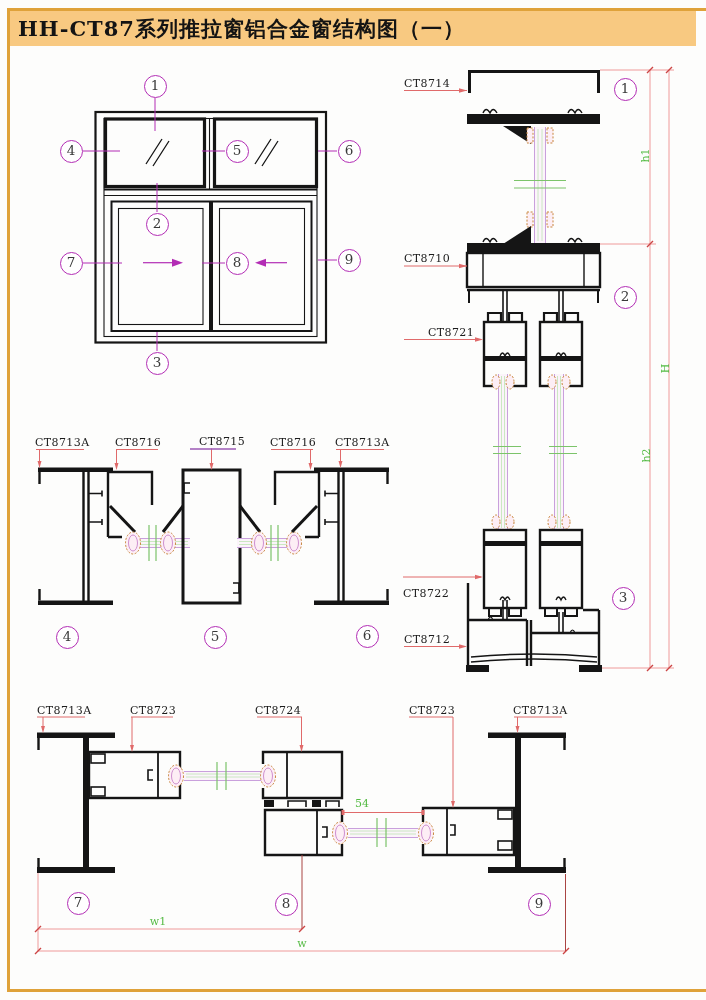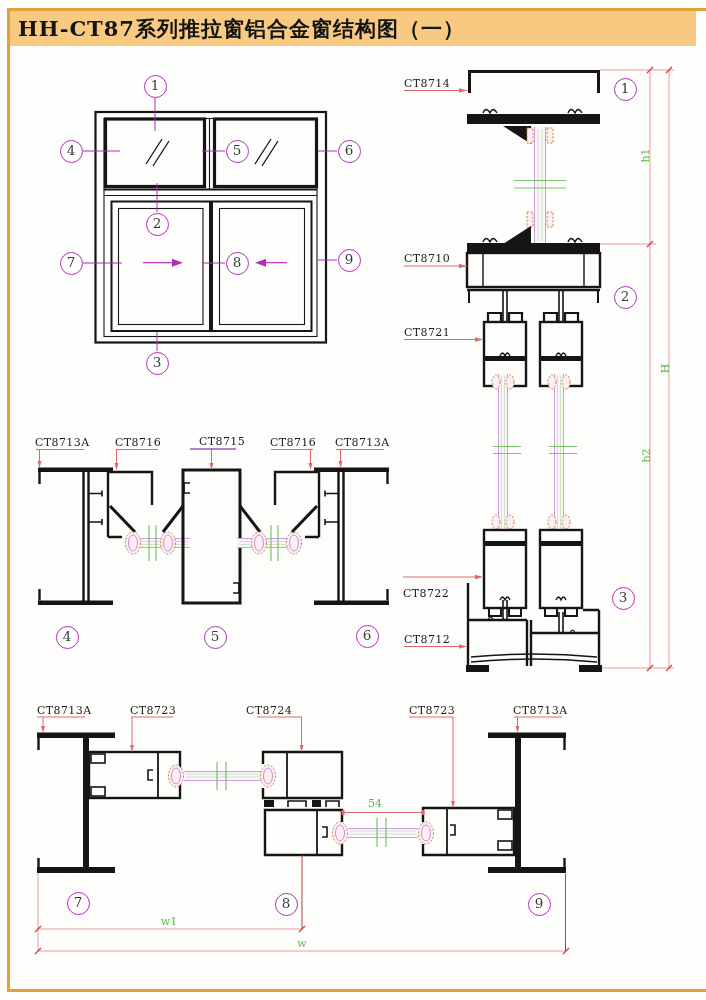--- a/index.html
+++ b/index.html
@@ -318,41 +318,41 @@
         <rect class="rdf" x="421.5" y="810" width="3" height="5"></rect>
         <path class="dl" stroke-width="1" d="M38,873 V951 M38,929 H302 M38,951 H566"></path>
         <path class="dk" stroke-width="1" d="M302,855 V929 M565.5,874 V951"></path>
         <path class="dt" stroke-width="1.4" d="M35,932 L41,926 M299,932 L305,926 M35,954 L41,948 M563,954 L569,948"></path>
       </g>
     </g>
   </svg>
 
   <div class="plabel" style="left:404px;top:77px">CT8714</div>
   <div class="plabel" style="left:404px;top:252px">CT8710</div>
-  <div class="plabel" style="left:404px;top:326px">CT8721</div>
+  <div class="plabel" style="left:428px;top:326px">CT8721</div>
   <div class="plabel" style="left:403px;top:587px">CT8722</div>
   <div class="plabel" style="left:404px;top:633px">CT8712</div>
 
   <div class="plabel" style="left:35px;top:436px">CT8713A</div>
   <div class="plabel" style="left:115px;top:436px">CT8716</div>
   <div class="plabel" style="left:199px;top:435px">CT8715</div>
   <div class="plabel" style="left:270px;top:436px">CT8716</div>
   <div class="plabel" style="left:335px;top:436px">CT8713A</div>
 
   <div class="plabel" style="left:37px;top:704px">CT8713A</div>
   <div class="plabel" style="left:130px;top:704px">CT8723</div>
-  <div class="plabel" style="left:246px;top:704px">CT8724</div>
+  <div class="plabel" style="left:255px;top:704px">CT8724</div>
   <div class="plabel" style="left:409px;top:704px">CT8723</div>
   <div class="plabel" style="left:513px;top:704px">CT8713A</div>
 
   <div class="dlabel rot" style="left:634px;top:149px;width:22px">h1</div>
   <div class="dlabel rot" style="left:654px;top:362px;width:22px">H</div>
   <div class="dlabel rot" style="left:635px;top:449px;width:22px">h2</div>
-  <div class="dlabel" style="left:363px;top:797px;width:24px">54</div>
-  <div class="dlabel" style="left:157px;top:915px;width:24px">w1</div>
+  <div class="dlabel" style="left:350px;top:797px;width:24px">54</div>
+  <div class="dlabel" style="left:146px;top:915px;width:24px">w1</div>
   <div class="dlabel" style="left:294px;top:937px;width:16px">w</div>
 
   <div class="callout" style="left:143.5px;top:74.5px">1</div>
   <div class="callout" style="left:145.5px;top:212.5px">2</div>
   <div class="callout" style="left:145.5px;top:351.5px">3</div>
   <div class="callout" style="left:59.5px;top:139.5px">4</div>
   <div class="callout" style="left:225.5px;top:139.5px">5</div>
   <div class="callout" style="left:337.5px;top:139.5px">6</div>
   <div class="callout" style="left:59.5px;top:251.5px">7</div>
   <div class="callout" style="left:225.5px;top:251.5px">8</div>

